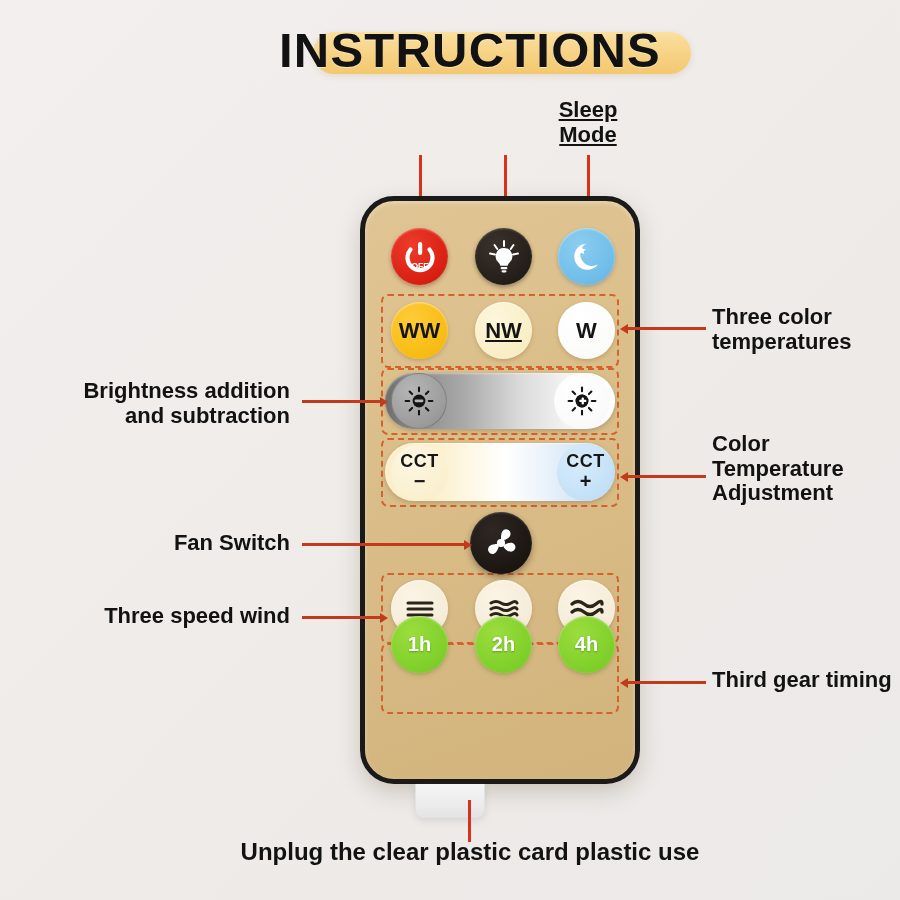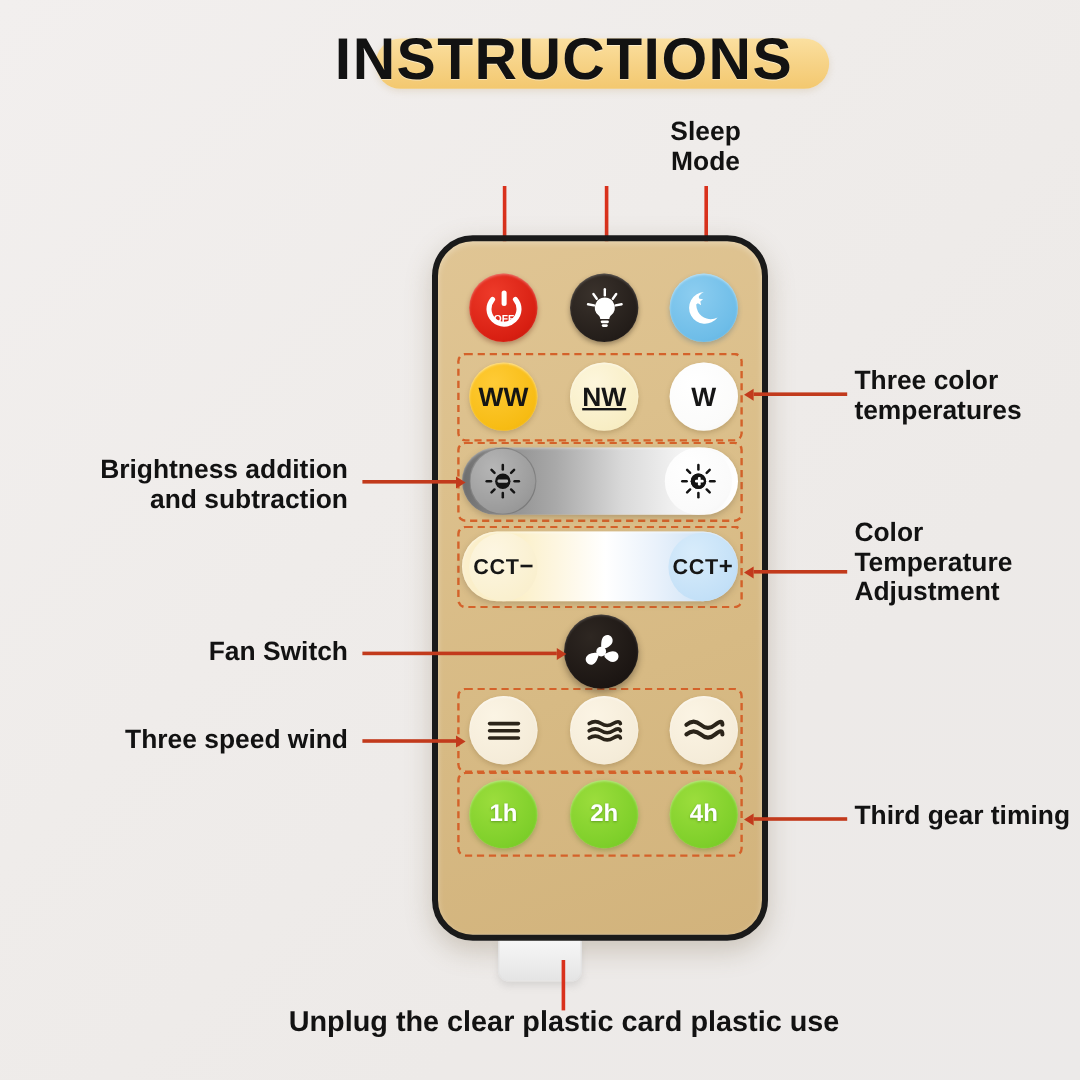--- a/index.html
+++ b/index.html
@@ -98,41 +98,41 @@
     box-shadow:0 2px 5px rgba(90,80,60,.28), inset 0 1px 2px rgba(255,255,255,.5);
   }
   #btn-cct-minus{
     position:absolute;left:351px;top:444px;width:57px;height:57px;
     background:radial-gradient(circle at 36% 30%,#fdf6e2,#faf0cf 72%,#f7ead0);
   }
   #btn-cct-plus{
     position:absolute;left:517px;top:444px;width:57px;height:57px;
     background:radial-gradient(circle at 36% 30%,#d8ecfb,#c3e0f7 72%,#b5d8f4);
   }
-  .cct-label{display:flex;flex-direction:row;align-items:center;line-height:.98;}
+  .cct-label{display:flex;flex-direction:column;align-items:center;line-height:.98;}
   .cct-label .t{font-size:18px;font-weight:bold;color:#161616;letter-spacing:.5px;}
   .cct-label .s{font-size:20px;font-weight:bold;color:#161616;margin-top:1px;}
 
   
   #btn-fan-switch{
     position:absolute;left:430px;top:512px;width:62px;height:62px;
     background:radial-gradient(circle at 36% 30%,#2e2722,#1c1613 70%,#120d0b);
     box-shadow:0 3px 6px rgba(40,30,20,.4), inset 0 1px 2px rgba(255,255,255,.2);
   }
 
   
   .r5{width:57px;height:57px;top:580px;
       background:radial-gradient(circle at 36% 30%,#fbf4e4,#f5ecd9 70%,#f0e6cf);
       box-shadow:0 2px 4px rgba(120,95,50,.28), inset 0 1px 2px rgba(255,255,255,.55);}
   .r5.c1{left:351px;}
   .r5.c2{left:435px;}
   .r5.c3{left:518px;}
 
   
-  .r6{width:57px;height:57px;top:650px;
+  .r6{width:57px;height:57px;top:616px;
       font-size:20px;font-weight:bold;color:#ffffff;
       text-shadow:0 1px 2px rgba(40,90,10,.45);
       background:radial-gradient(circle at 36% 30%,#9bdd3c,#7ecf2a 70%,#6fc520);
       box-shadow:0 2px 4px rgba(80,120,30,.35), inset 0 1px 2px rgba(255,255,255,.4);justify-content:center;}
   .r6.c1{left:351px;}
   .r6.c2{left:435px;}
   .r6.c3{left:518px;}
 
   
   .callout{
@@ -166,21 +166,21 @@
 </head>
 <body>
 
 <div class="stage">
 
   <div id="title-pill"></div>
   <div id="title-wrap">
     <div id="title-text">INSTRUCTIONS</div>
   </div>
 
-  <div class="callout center" style="left:500px;top:98px;width:96px;">Sleep
+  <div class="callout center" style="left:500px;top:98px;width:96px;text-decoration:underline;">Sleep
 Mode</div>
 
   <div class="lead-v" style="left:379px;top:155px;height:62px;"></div>
   <div class="arrow-d" style="left:376px;top:215px;"></div>
   <div class="lead-v" style="left:464px;top:155px;height:62px;"></div>
   <div class="arrow-d" style="left:461px;top:215px;"></div>
   <div class="lead-v" style="left:547px;top:155px;height:62px;"></div>
   <div class="arrow-d" style="left:544px;top:215px;"></div>
 
   <div id="remote"></div>

